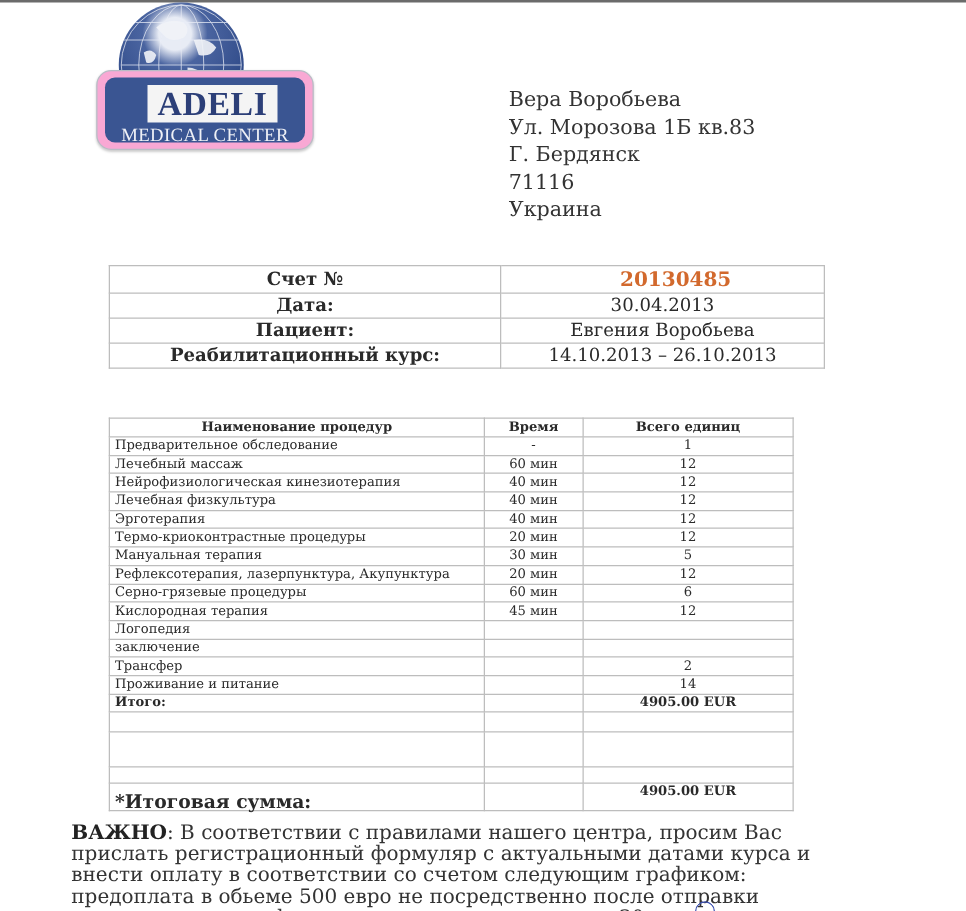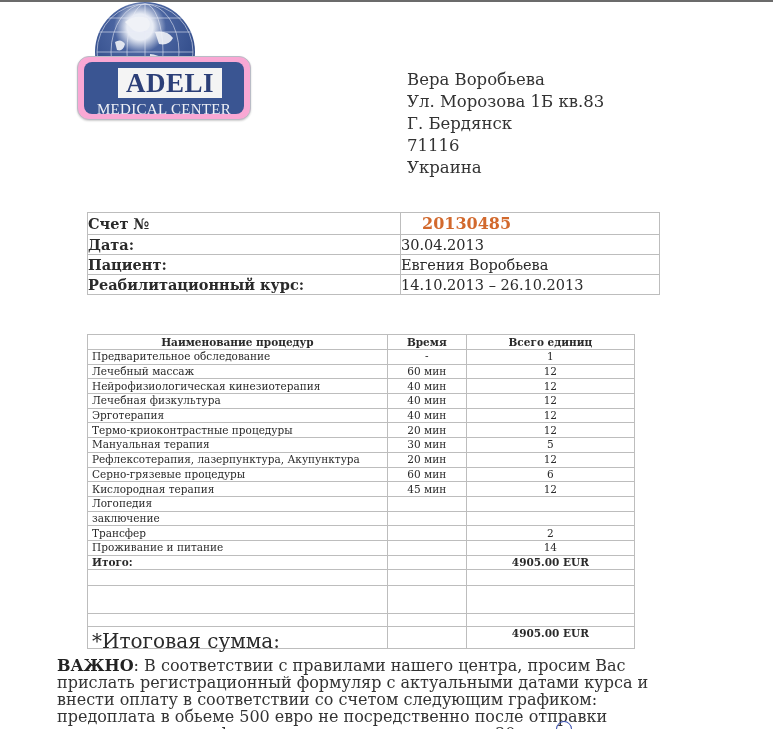--- a/index.html
+++ b/index.html
@@ -24,39 +24,39 @@
     font-family: "Liberation Serif", serif; font-size: 15px; color: #eef0f6; letter-spacing: 0.3px; }
 
   
   .address { position: absolute; left: 407px; top: 69px; font-size: 16.5px; line-height: 22px; color: #333; }
   .address div { white-space: nowrap; }
 
   
   table { border-collapse: collapse; position: absolute; }
   td, th { border: 1px solid #bdbdbd; padding: 0; }
   .hdr { left: 87px; top: 212px; width: 573px; }
-  .hdr td { height: 19px; font-size: 14.5px; line-height: 18px; }
+  .hdr td { height: 19px; text-align: center; font-size: 14.5px; line-height: 18px; }
   .hdr td.lbl { width: 312px; font-weight: bold; color: #2a2a2a; }
   .hdr tr:first-child td { height: 21px; }
   .hdr .invno { color: #d2692d; font-weight: bold; font-size: 16px; padding-left: 21px; }
 
   .proc { left: 87px; top: 311px; width: 548px; margin-top: 23px; }
   .proc th { height: 14px; font-size: 10.5px; font-weight: bold; line-height: 13px; }
   .proc td { height: 13.7px; font-size: 10.5px; line-height: 13px; }
   .proc col.c1 { width: 313px; }
   .proc col.c2 { width: 82px; }
   .proc col.c3 { width: 178px; }
   .proc td.name { padding-left: 4px; text-align: left; }
   .proc td.time, .proc td.units { text-align: center; }
   .proc td.bold { font-weight: bold; }
   .proc tr.blank1 td { height: 15px; }
   .proc tr.blank2 td { height: 27px; }
   .proc tr.blank3 td { height: 12px; }
   .proc tr.final td { height: 21px; }
-  .proc tr.final td.name { font-size: 20px; font-weight: normal; vertical-align: bottom; }
+  .proc tr.final td.name { font-size: 15px; font-weight: bold; vertical-align: bottom; }
   .proc tr.final td.units { vertical-align: top; }
 
   .note { position: absolute; left: 57px; top: 657px; width: 620px; font-size: 16px; line-height: 17px; color: #333; }
   .note b { color: #222; }
   .mark { position: absolute; left: 556px; top: 721px; width: 14px; height: 14px; border: 1px solid #3a4fb0; border-radius: 50%; border-bottom-color: transparent; border-left-color: transparent; transform: rotate(-45deg); }
 </style>
 </head>
 <body>
 
 <div class="top-rule"></div>

